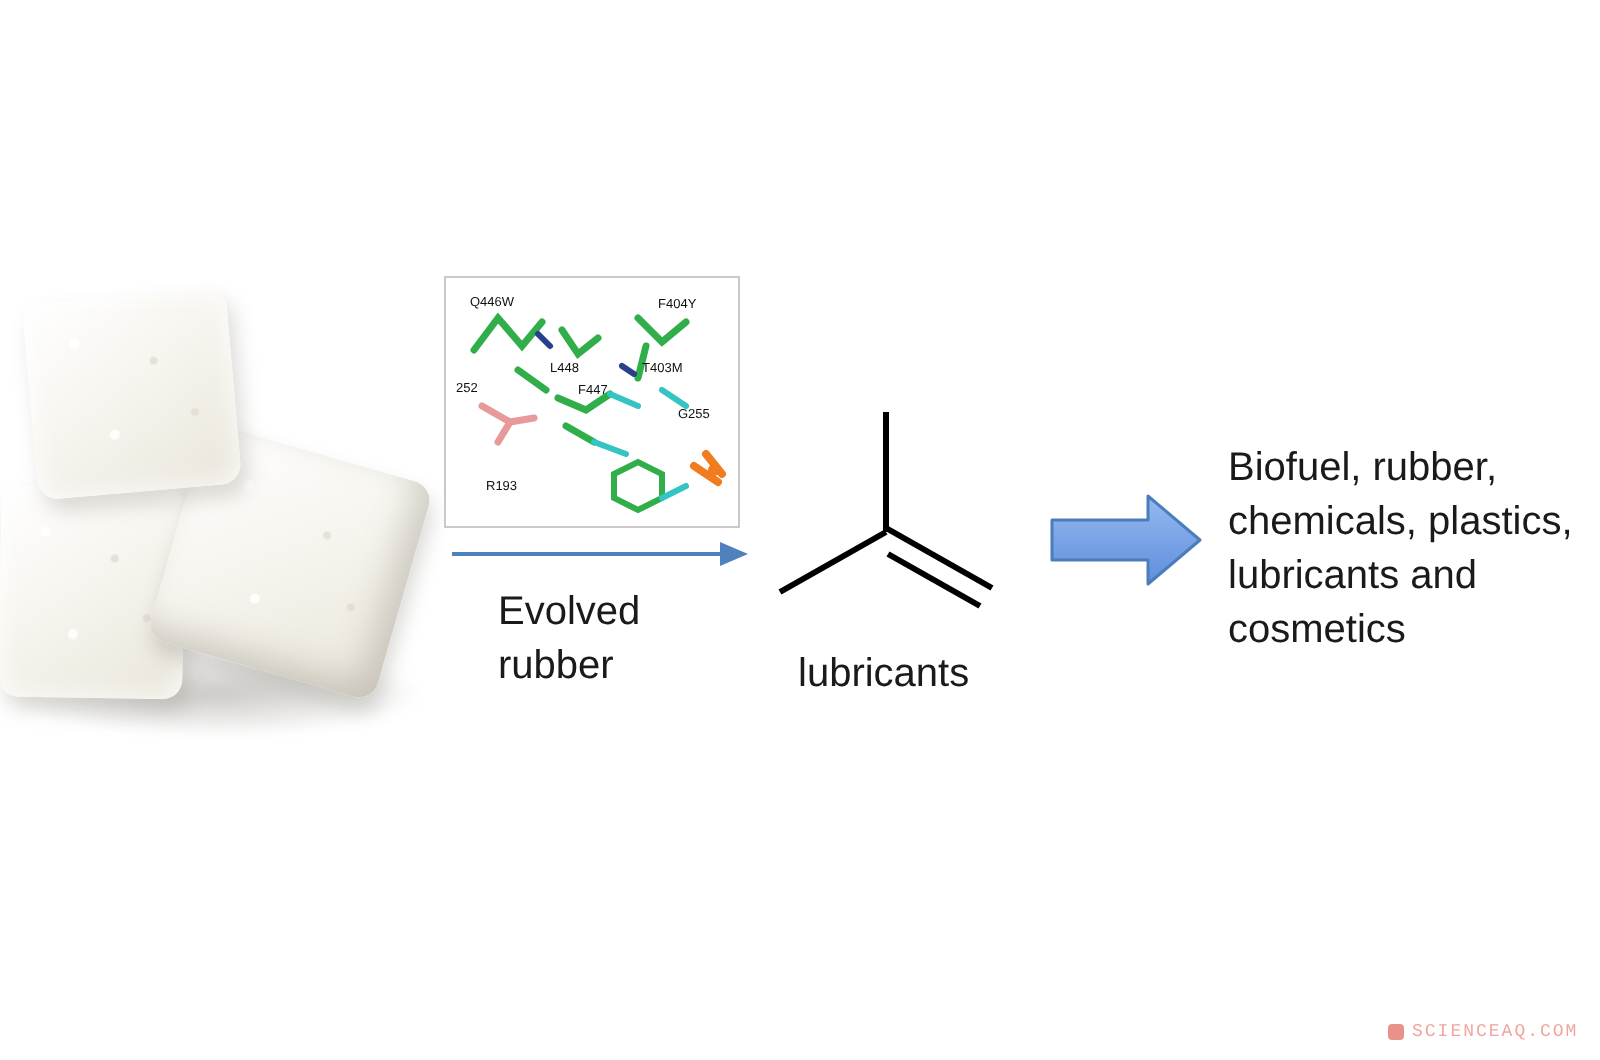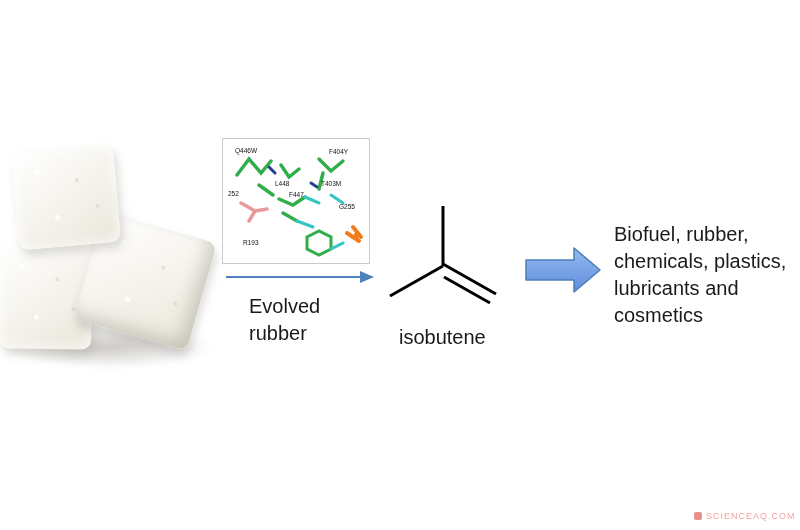--- a/index.html
+++ b/index.html
@@ -41,21 +41,21 @@
   .thin-arrow{position:absolute;left:226px;top:268px;width:150px;height:18px;}
   
   .evolved{position:absolute;left:249px;top:283px;font-size:20px;line-height:27px;margin-top:10px;}
   .isobutene-struct{position:absolute;left:368px;top:198px;width:160px;height:120px;}
   .isobutene-label{position:absolute;left:399px;top:326px;font-size:20px;}
   .products{position:absolute;left:614px;top:221px;width:200px;font-size:20px;line-height:27px;}
   
   .block-arrow{position:absolute;left:524px;top:242px;width:80px;height:56px;}
   
   .watermark{
-    position:absolute;left:694px;top:511px;display:flex;align-items:center;gap:4px;
+    position:absolute;left:694px;top:511px;display:flex;align-items:center;gap:4px;font-family:Liberation Mono, monospace;
   }
   .watermark-logo{width:8px;height:8px;border-radius:2px;background:#e4776c;opacity:.8;}
   .watermark-text{font-size:9px;letter-spacing:1px;color:#f1a59f;}
 </style>
 </head>
 <body>
 
 <div class="canvas">
 
   <div class="sugar-photo">
@@ -120,21 +120,21 @@
   </div>
 
   <svg class="isobutene-struct" viewBox="0 0 160 120">
     <g stroke="#000000" stroke-width="3" stroke-linecap="butt">
       <line x1="75" y1="8" x2="75" y2="68"></line>
       <line x1="75" y1="68" x2="22" y2="98"></line>
       <line x1="75" y1="66" x2="128" y2="96"></line>
       <line x1="76" y1="79" x2="122" y2="105"></line>
     </g>
   </svg>
-  <div class="isobutene-label">isobutene</div>
+  <div class="isobutene-label">lubricants</div>
 
   <svg class="block-arrow" viewBox="0 0 80 56">
     <defs>
       <linearGradient id="agrad" x1="0" y1="0" x2="0" y2="1">
         <stop offset="0" stop-color="#96b9ee"></stop>
         <stop offset="1" stop-color="#5f8ede"></stop>
       </linearGradient>
     </defs>
     <polygon points="2,18 50,18 50,6 76,28 50,50 50,38 2,38" fill="url(#agrad)" stroke="#4a7ebb" stroke-width="1.5" stroke-linejoin="round"></polygon>
   </svg>

